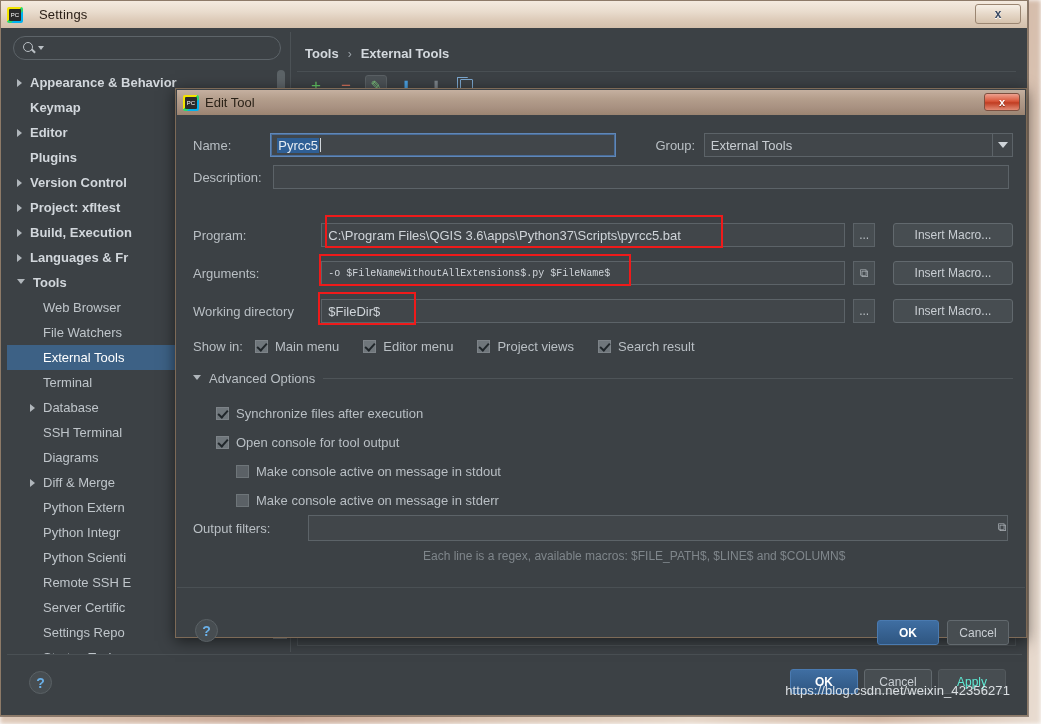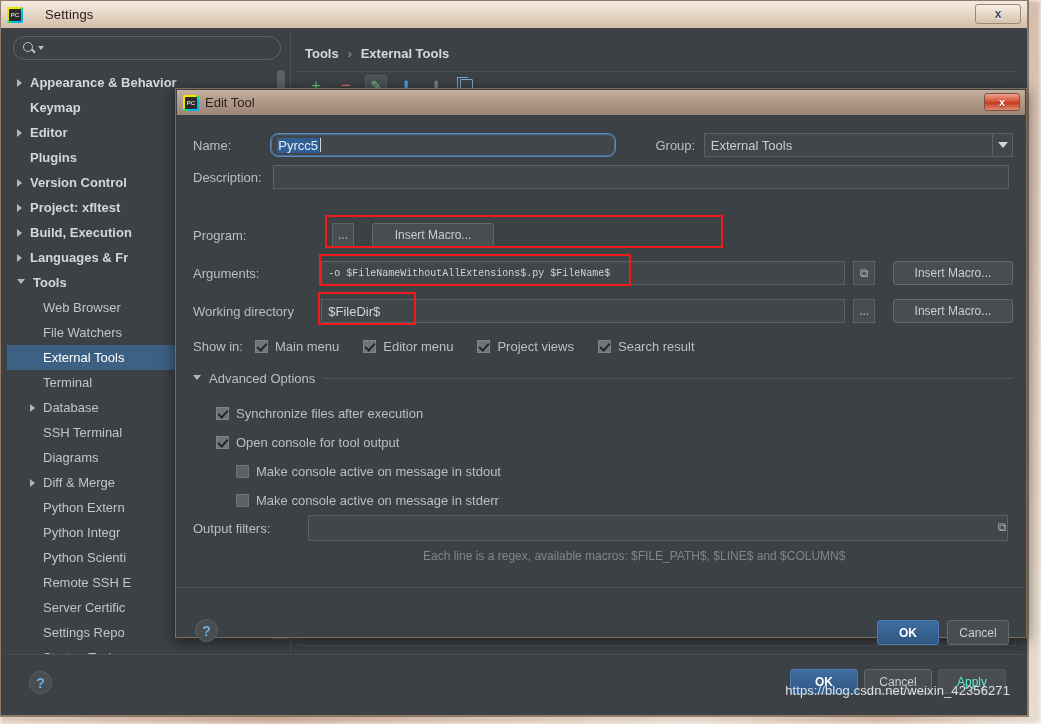--- a/index.html
+++ b/index.html
@@ -34,21 +34,21 @@
     background: #3c4145;
     box-shadow: 0 0 0 1px rgba(60,45,35,.5);
   }
   .settings-titlebar {
     position: absolute; left: 0; top: 0; width: 1026px; height: 27px;
     background: linear-gradient(180deg,#f4eadf 0%,#e9dccd 40%,#ddcbb9 70%,#d3bfab 100%);
     display: flex; align-items: center; padding-left: 6px;
     overflow: hidden;
   }
   .settings-title-text {
-    font-size: 13px; color: #2b2018; margin-left: 22px; letter-spacing:.2px;
+    font-size: 13px; color: #2b2018; margin-left: 16px; letter-spacing:.2px;
   }
   .pc-icon {
     width: 16px; height: 16px; border-radius: 2px; position: relative;
     background: linear-gradient(135deg,#f3e500 0%,#f3e500 45%,#2bd96b 46%,#2bd96b 62%,#00b2f0 63%,#00b2f0 100%);
     display: inline-block; flex: 0 0 auto;
   }
   .pc-icon::after {
     content: "PC"; position: absolute; left: 2px; top: 2px;
     width: 12px; height: 12px; background: #2b2b2b; color: #fff;
     font-size: 6px; line-height: 12px; text-align: center; border-radius: 1px;
@@ -446,21 +446,21 @@
   <div class="dlg-titlebar">
     <span class="pc-icon"></span>
     <span class="dlg-title-text">Edit Tool</span>
     <div class="dlg-close">x</div>
   </div>
 
   <div class="dlg-body">
 
     <div class="row" style="position:absolute;left:16px;top:18px;width:820px;">
       <span class="lbl" style="width:80px;">Name:</span>
-      <div class="field focused" style="width:358px;border-radius:8px;">
+      <div class="field focused" style="width:358px;">
         <span class="sel-text">Pyrcc5</span>
           <span class="caret"></span>
       </div>
       <span class="lbl" style="width:50px;margin-left:39px;">Group:</span>
       <div class="dropdown" style="width:320px;">
         <span>External Tools</span>
         <span class="dd-arrow-box">
             <span class="dd-arrow"></span>
           </span>
       </div>
@@ -469,20 +469,23 @@
     <div class="row" style="position:absolute;left:16px;top:50px;width:820px;">
       <span class="lbl" style="width:80px;">Description:</span>
       <div class="field" style="width:736px;">
         <span></span>
       </div>
     </div>
 
 
     <div class="row" style="position:absolute;left:16px;top:108px;width:820px;">
       <span class="lbl" style="width:131px;">Program:</span>
+      <div class="field" style="width:535px;">
+        <span>C:\Program Files\QGIS 3.6\apps\Python37\Scripts\pyrcc5.bat</span>
+      </div>
       <div class="sq-btn" style="margin-left:8px;">...</div>
       <div class="btn" style="margin-left:18px;width:122px;height:24px;">Insert Macro...</div>
     </div>
     <div class="redbox" style="left:148px;top:100px;width:398px;height:33px;"></div>
 
     <div class="row" style="position:absolute;left:16px;top:146px;width:820px;">
       <span class="lbl" style="width:131px;">Arguments:</span>
       <div class="field" style="width:535px;font-family:'Liberation Mono',monospace;font-size:10px;">
         <span>-o $FileNameWithoutAllExtensions$.py $FileName$</span>
       </div>

